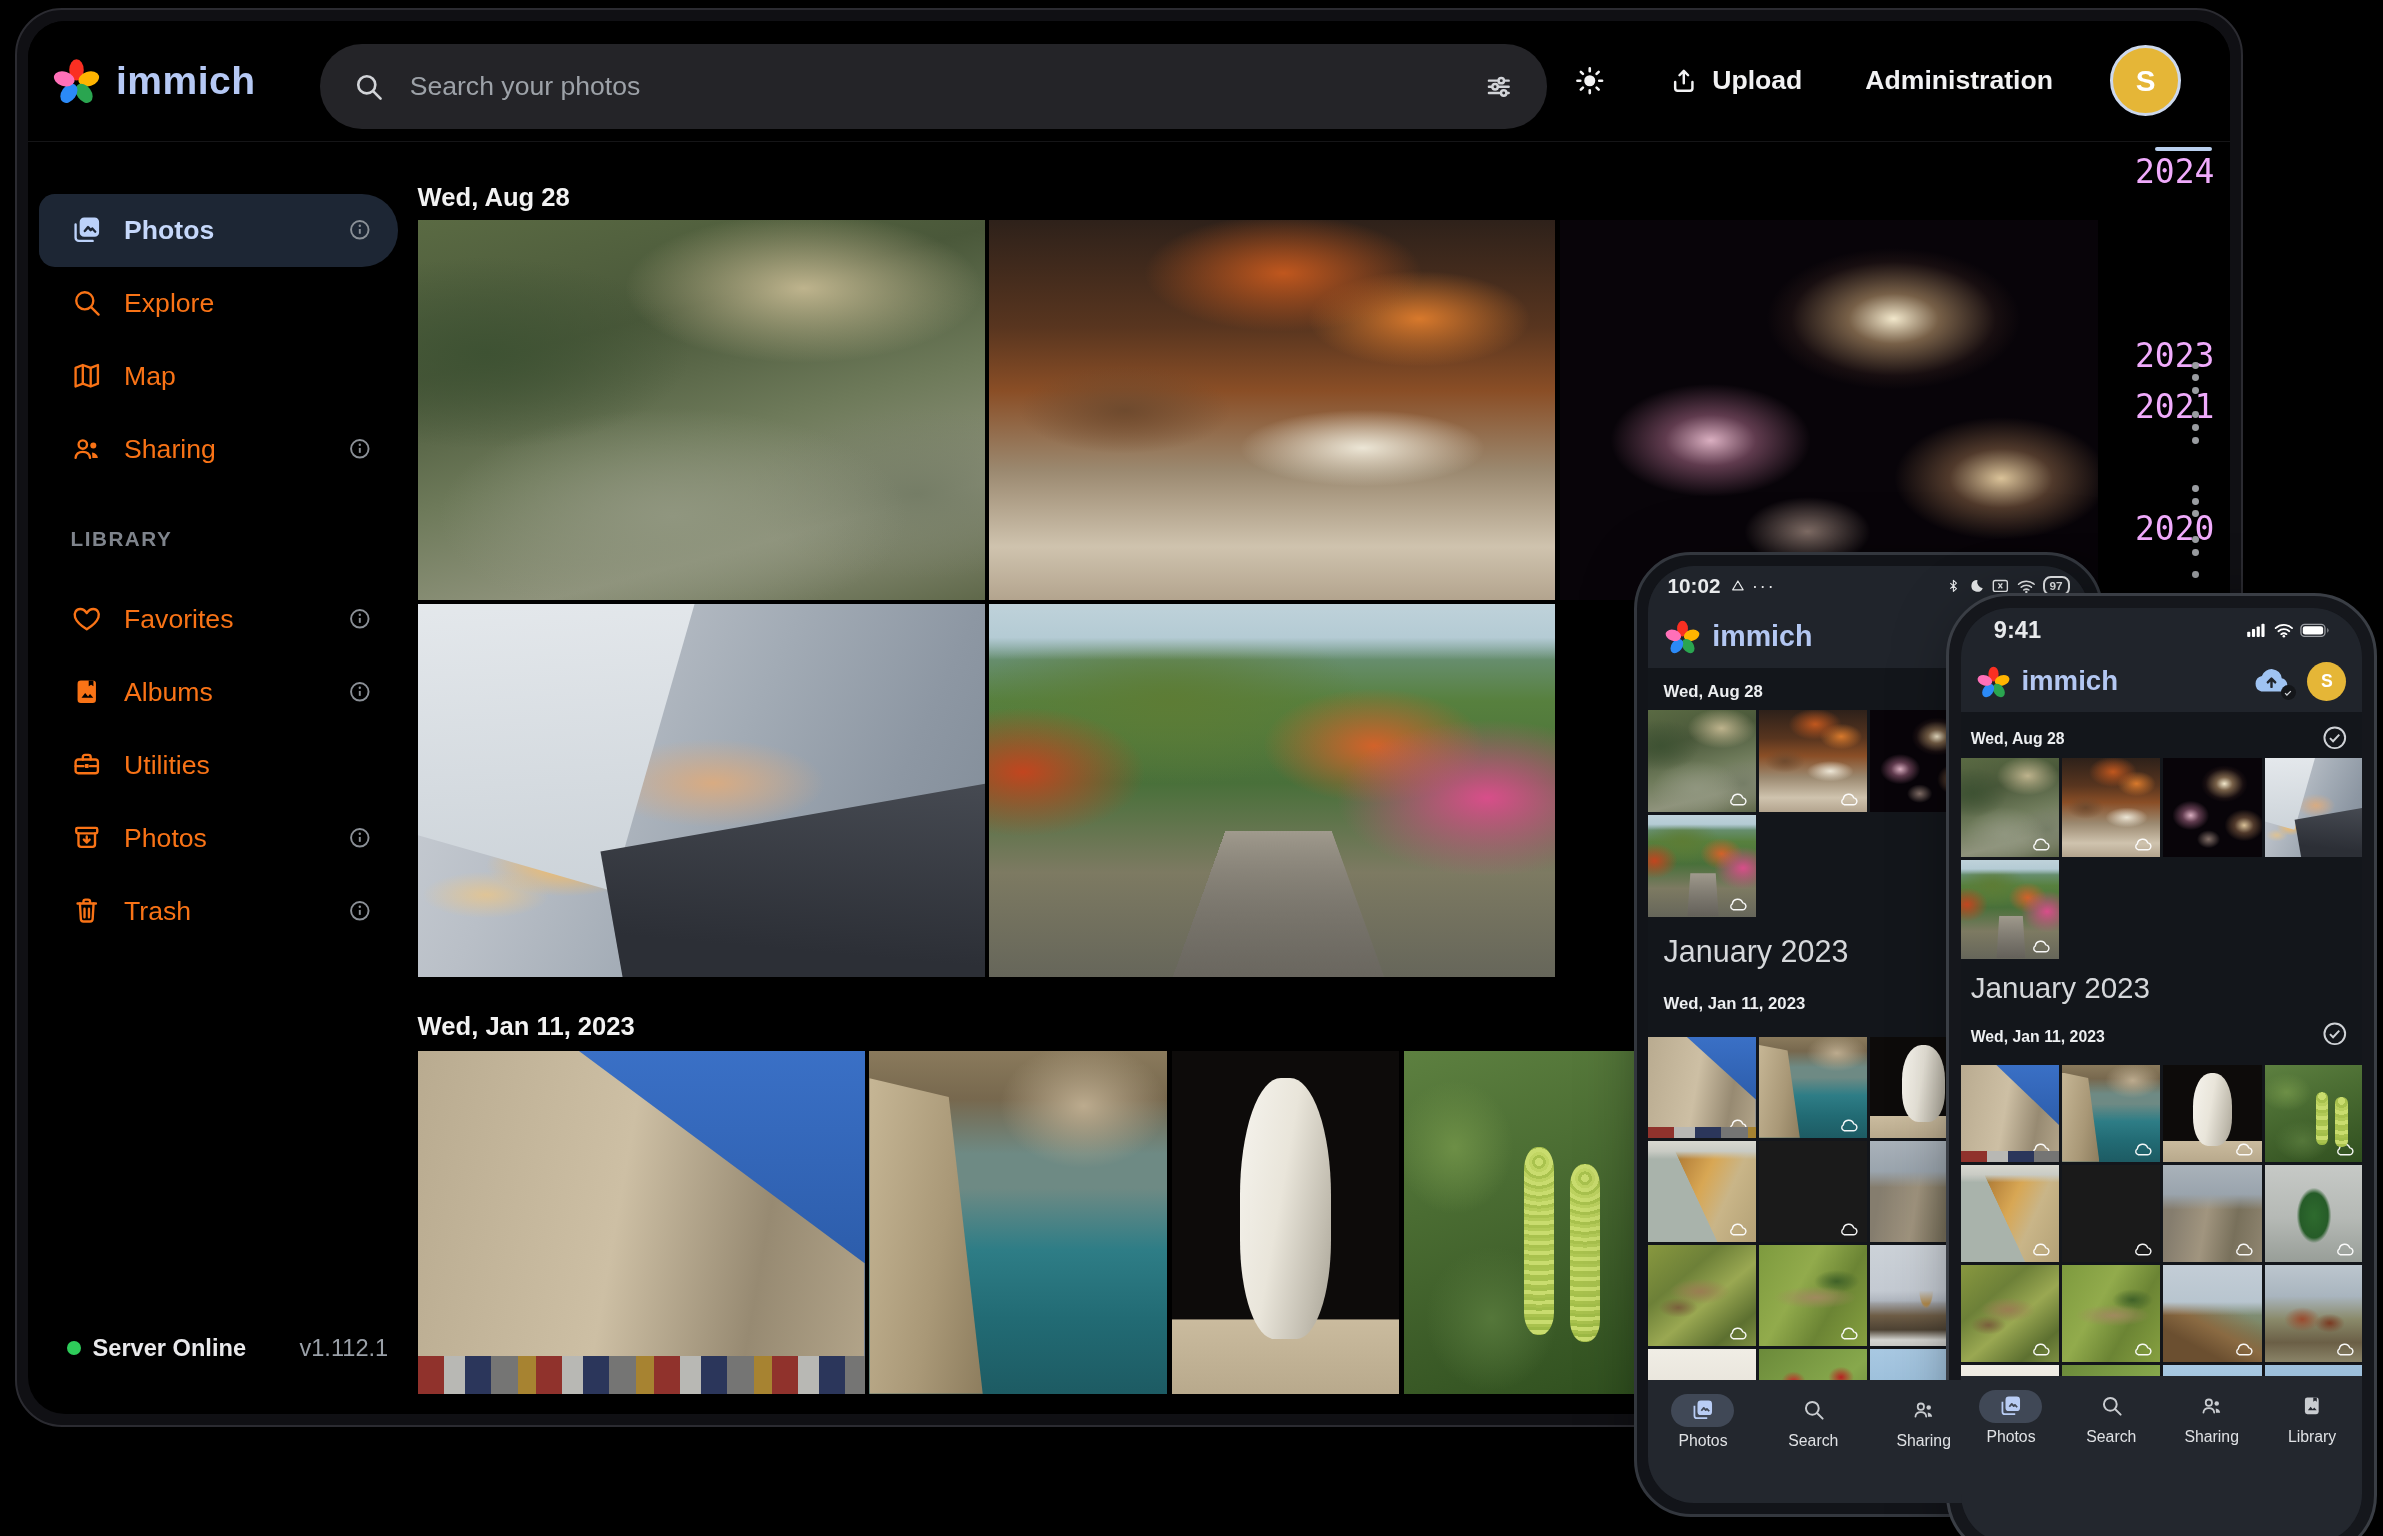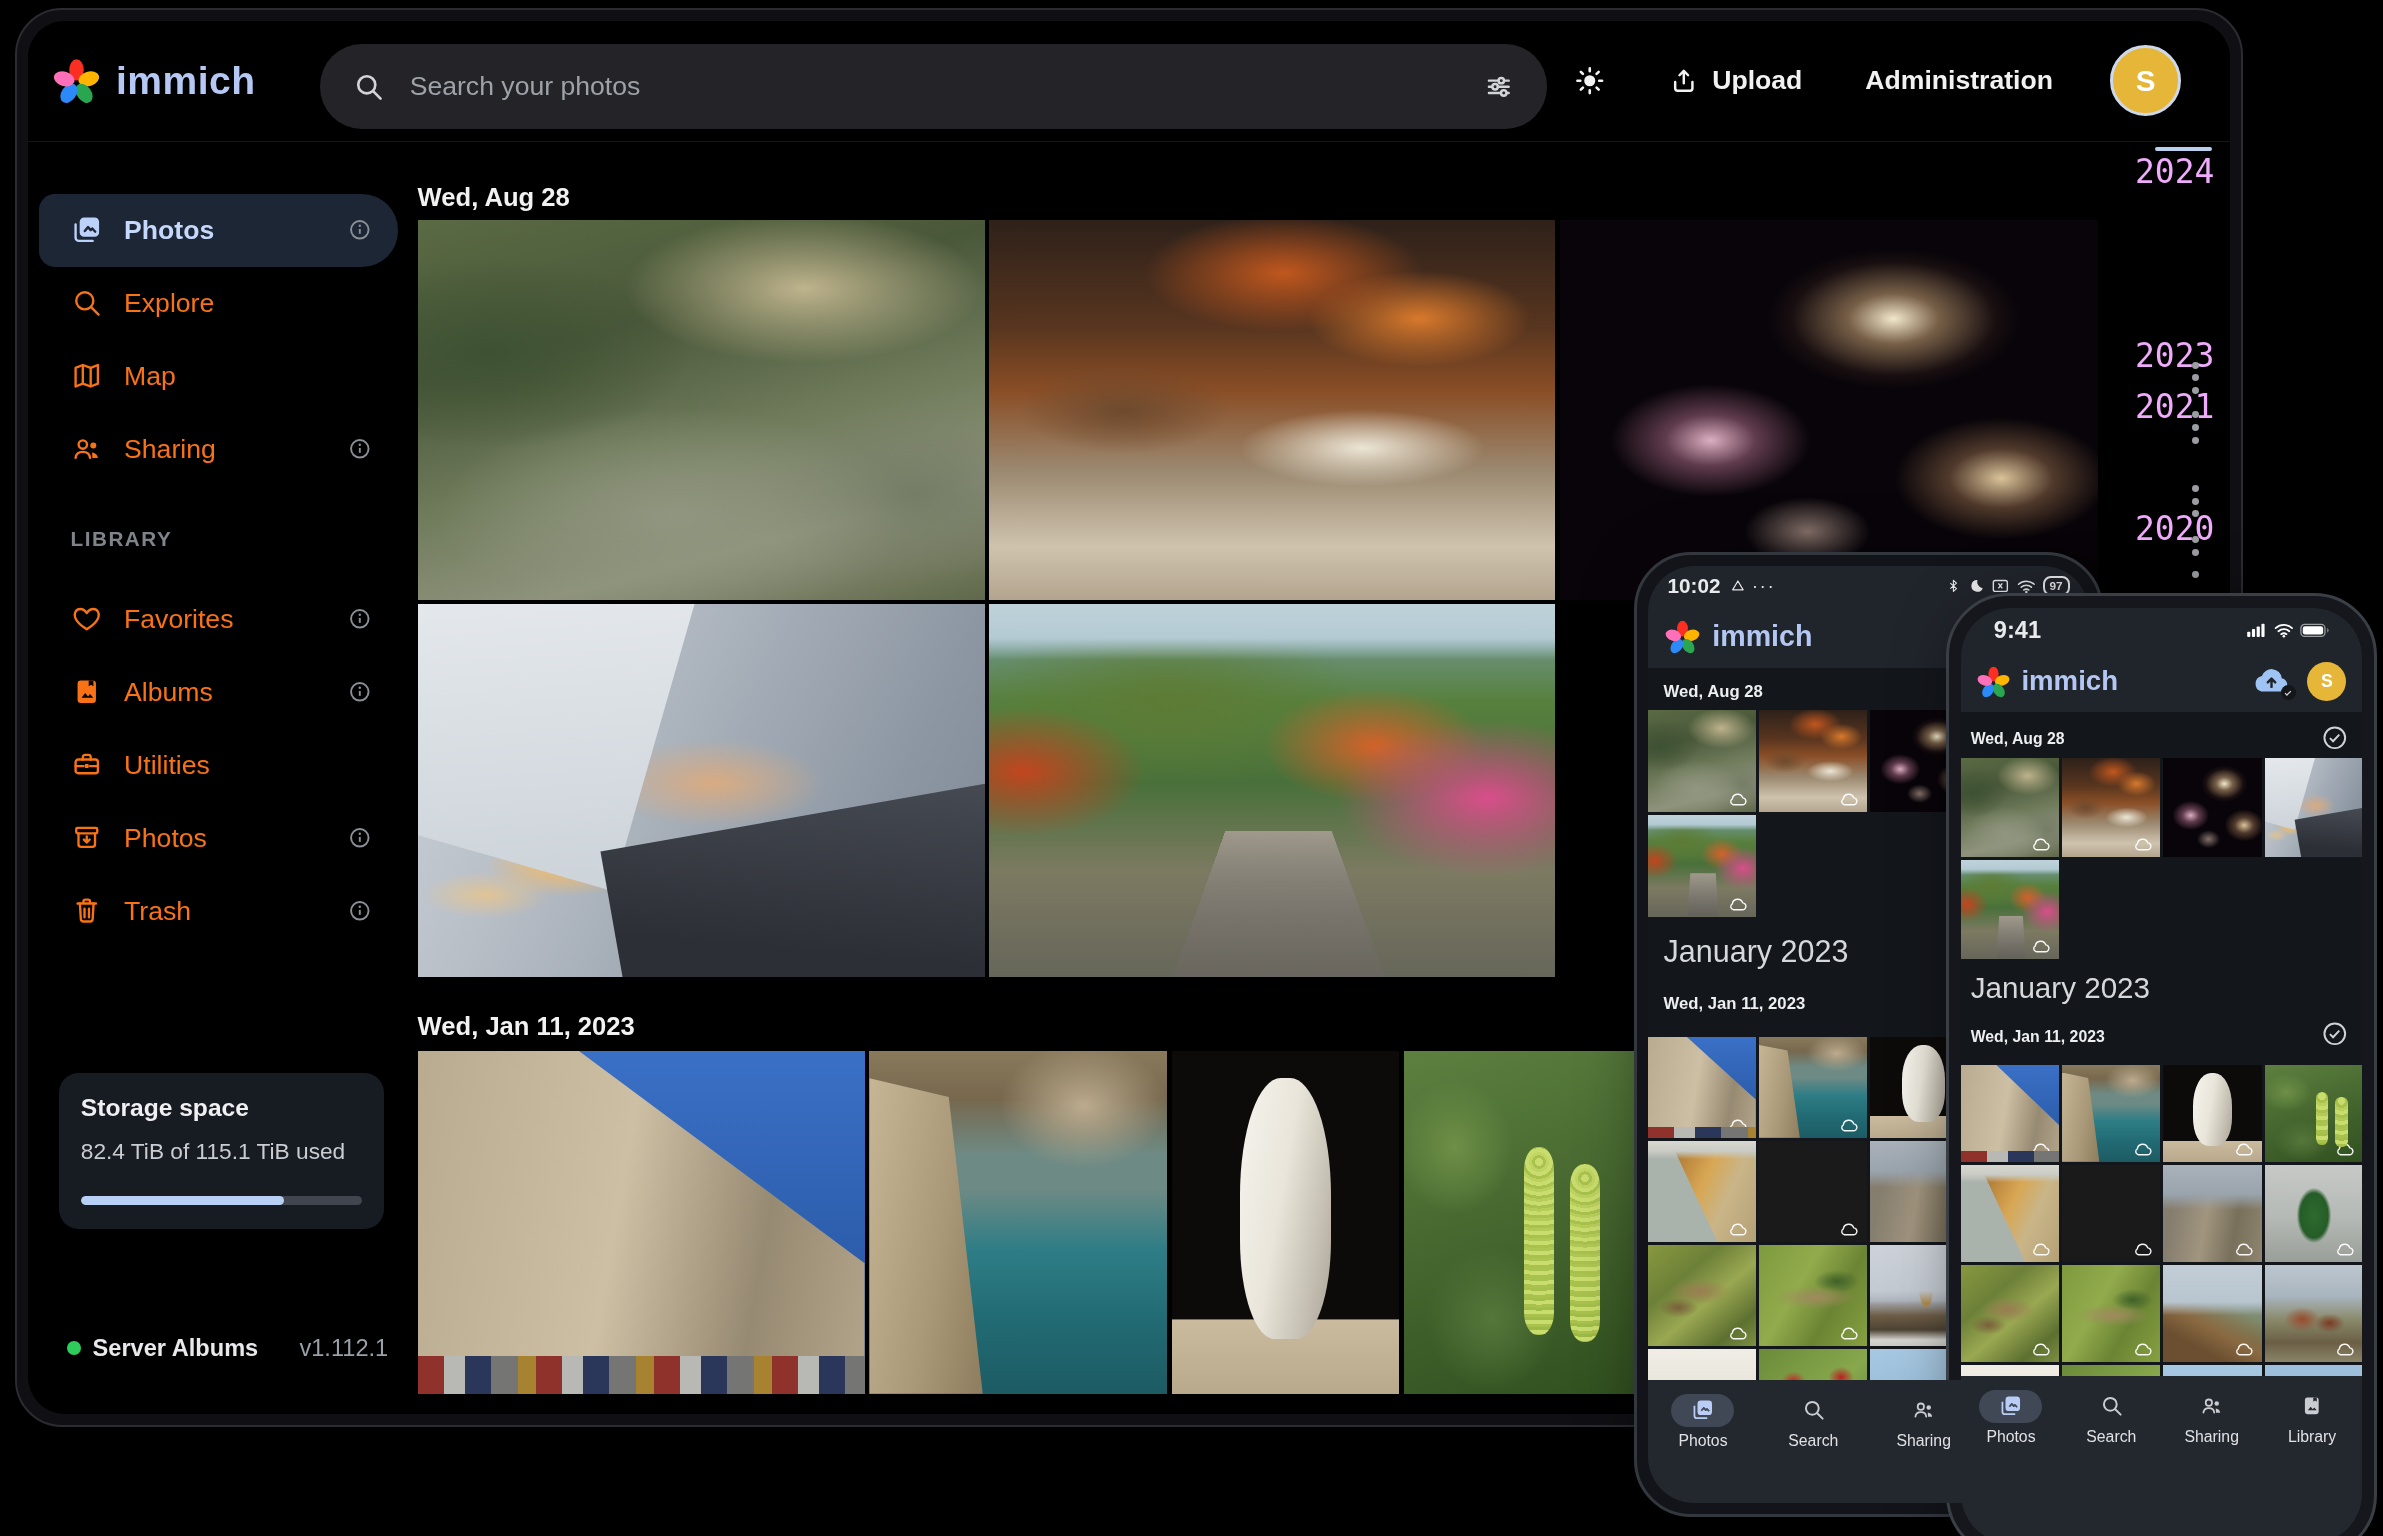--- a/index.html
+++ b/index.html
@@ -307,32 +307,25 @@
       <span class="lbl">Trash</span>
       <span class="info">
         <svg width="25.6" height="25.6" viewBox="0 0 24 24" fill="none" stroke="currentColor" stroke-width="1.8">
               <circle cx="12" cy="12" r="8.2"></circle>
               <path d="M12 11.2v4.6"></path>
               <circle cx="12" cy="8.2" r="1.1" fill="currentColor" stroke="none"></circle>
             </svg>
       </span>
     </div>
 
-    <div id="storage">
-      <div class="t">Storage space</div>
-      <div class="u">82.4 TiB of 115.1 TiB used</div>
-      <div id="sbar">
-        <div class="fill" style="width: 72%;"></div>
-      </div>
-    </div>
 
 
     <div id="serverline">
       <span class="dot"></span>
-      <span class="s">Server Albums</span>
+      <span class="s">Server Online</span>
       <span class="v">v1.112.1</span>
     </div>
   </div>
 
   <div class="datehdr" style="top:162px">Wed, Aug 28</div>
   <div class="drow dr1" style="top:199px;height:380px">
         <div class="cell p-zoo"></div>
         <div class="cell p-dinner"></div>
         <div class="cell p-fireworks"></div>
       </div>

